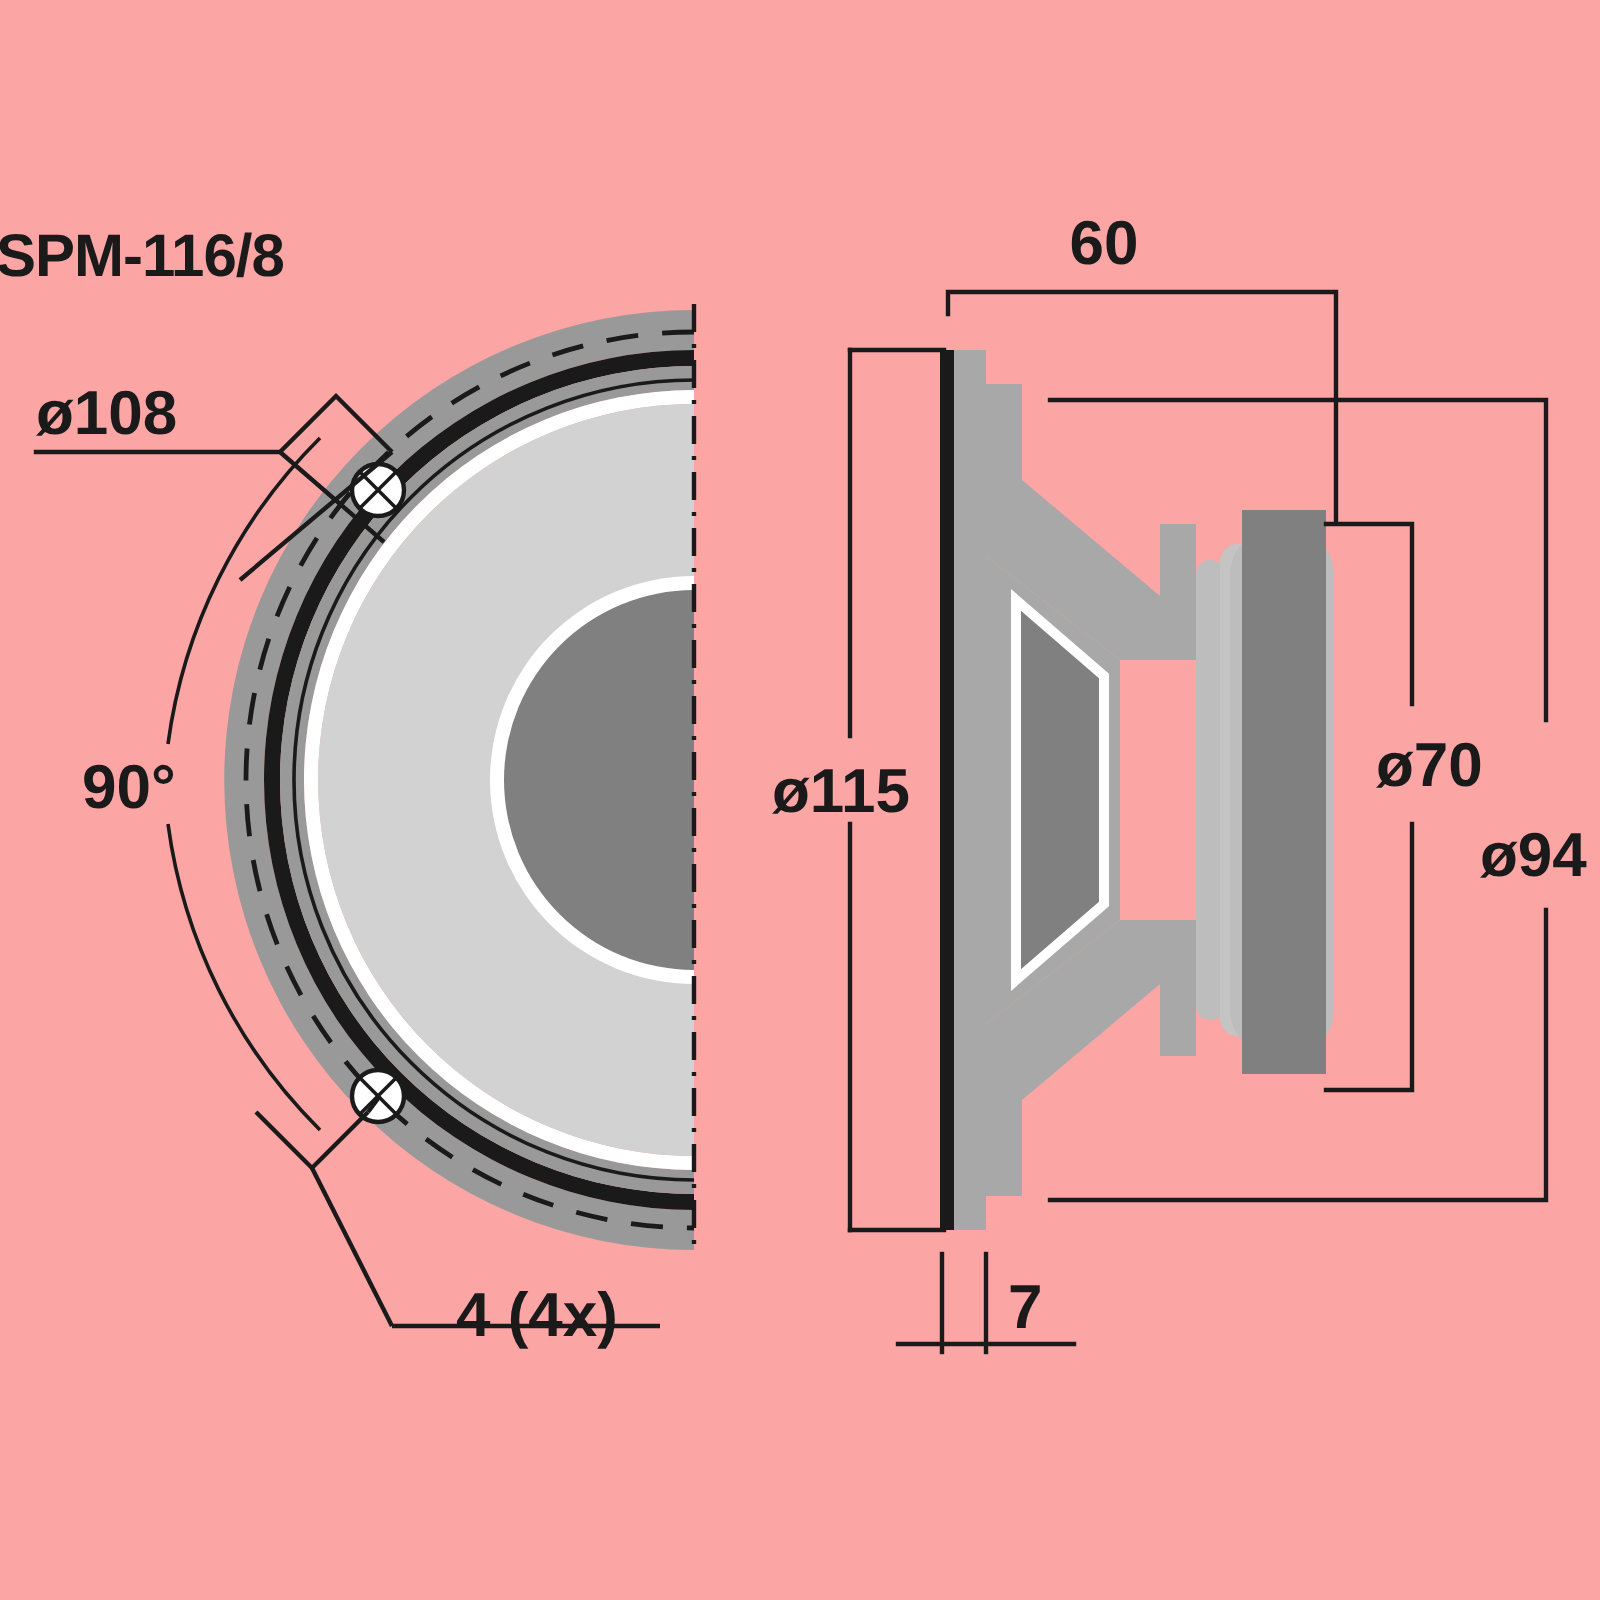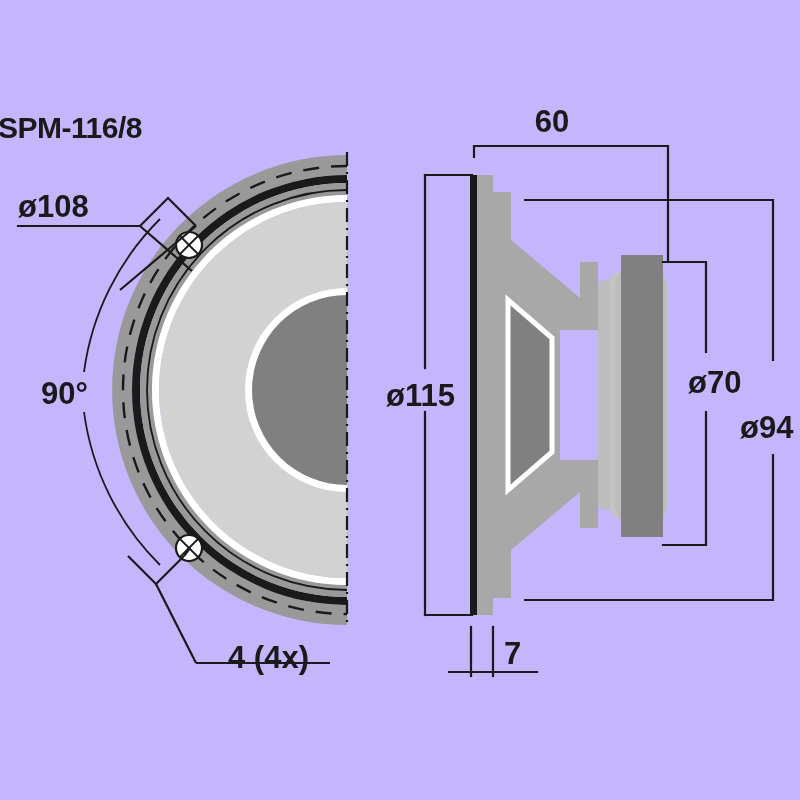--- a/index.html
+++ b/index.html
@@ -11,21 +11,21 @@
   body {
     width: 800px;
     height: 800px;
     overflow: hidden;
     font-family: "Liberation Sans", sans-serif;
   }
   #drawing-root {
     position: relative;
     width: 800px;
     height: 800px;
-    background: #c4b5fd;
+    background: #fca5a5;
     text-decoration: underline;
   }
   svg#tech-drawing {
     display: block;
     width: 800px;
     height: 800px;
   }
   .dim-text {
     font-family: "Liberation Sans", sans-serif;
     font-size: 31px;

